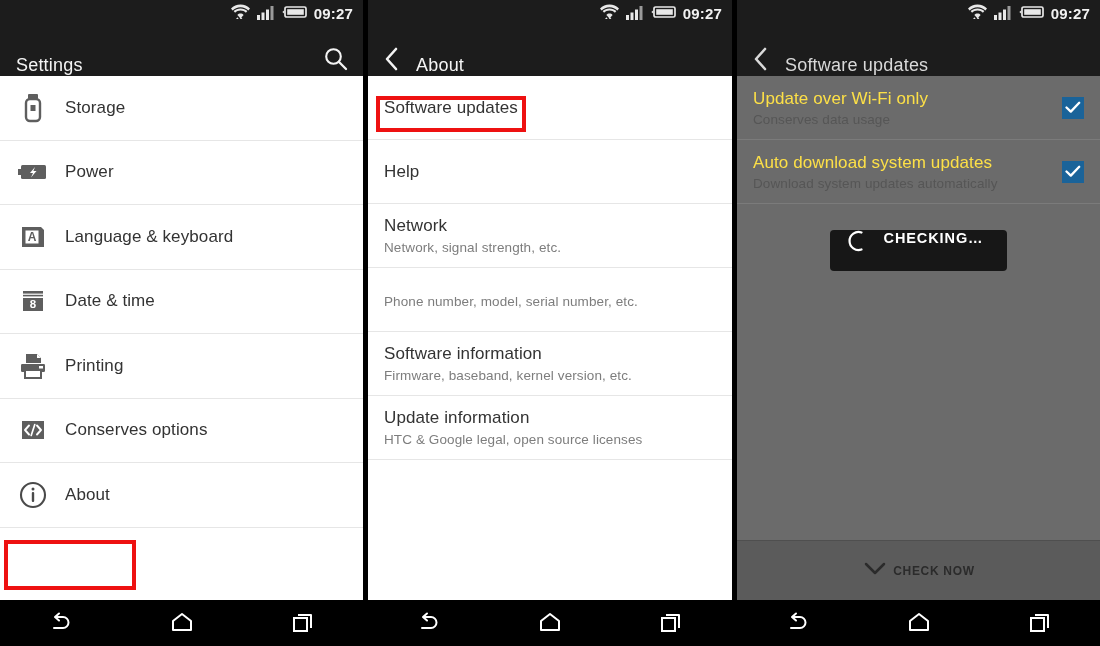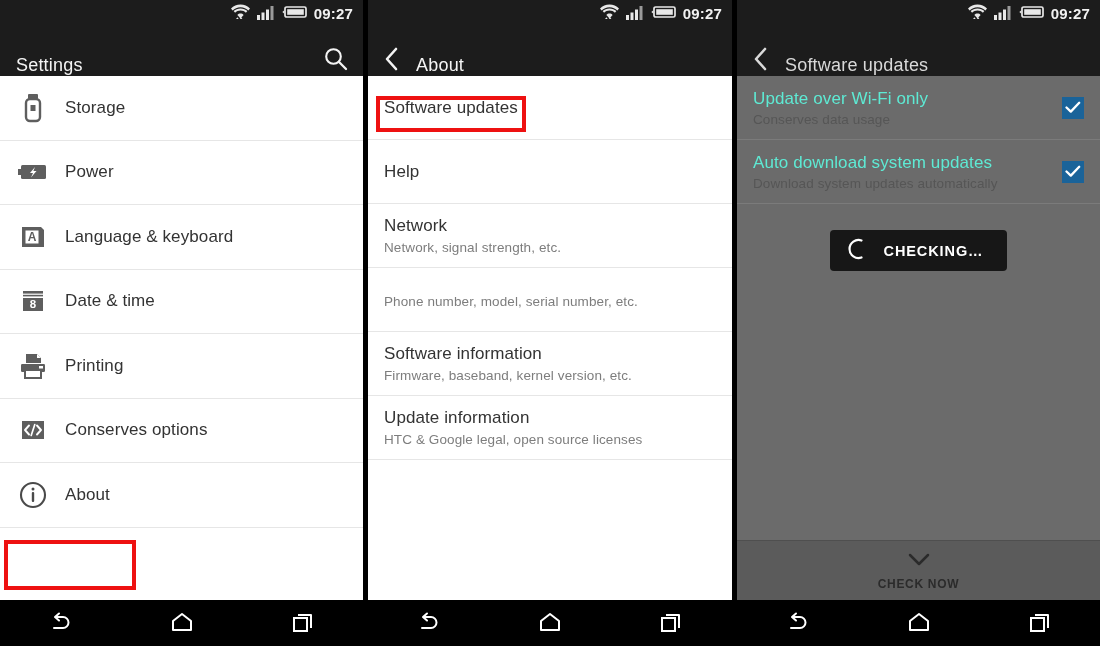--- a/index.html
+++ b/index.html
@@ -110,21 +110,21 @@
 
   
   .urow {
     display: flex;
     align-items: center;
     padding: 0 16px;
     height: 64px;
     border-bottom: 1px solid #7b7b7b;
   }
   .urow .txt { flex: 1 1 auto; }
-  .urow .t { font-size: 17px; color: #5eead4; letter-spacing: .1px; }
+  .urow .t { font-size: 17px; color: #fde047; letter-spacing: .1px; }
   .urow .s { font-size: 13.5px; color: #565656; margin-top: 3px; letter-spacing: .1px; }
   .cbox {
     width: 22px; height: 22px;
     flex: 0 0 22px;
     background: #1a6399;
     display: flex;
     align-items: center;
     justify-content: center;
     cursor: pointer;
   }
@@ -132,37 +132,37 @@
   .checking-wrap {
     display: flex;
     justify-content: center;
     margin-top: 26px;
   }
   .checking-btn {
     background: #171717;
     border-radius: 4px;
     height: 41px;
     display: flex;
-    align-items: center;
+    align-items: flex-start;
     padding: 0 24px 0 18px;
     gap: 16px;
     cursor: pointer;
   }
   .checking-btn .ct {
     color: #ffffff;
     font-size: 14.5px;
     font-weight: bold;
     letter-spacing: .9px;
   }
   .actionbar {
     height: 60px;
     background: #5b5b5b;
     border-top: 1px solid #4f4f4f;
     display: flex;
-    flex-direction: column;
+    flex-direction: row;
     align-items: center;
     justify-content: center;
     gap: 5px;
     flex: 0 0 60px;
     cursor: pointer;
   }
   .actionbar .al {
     color: #2b2b2b;
     font-size: 12px;
     font-weight: bold;

